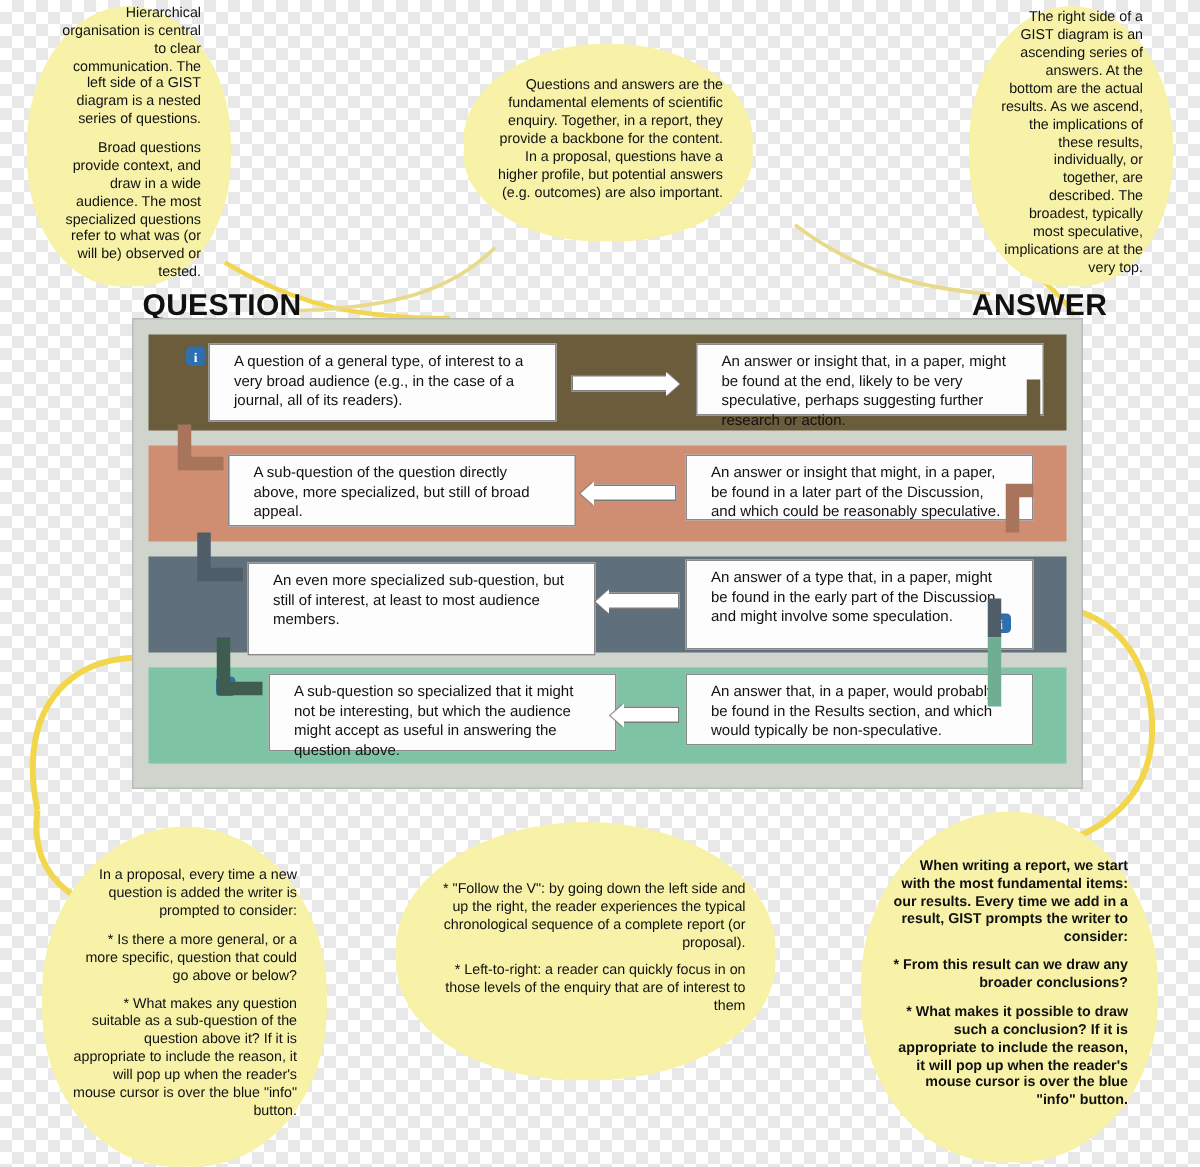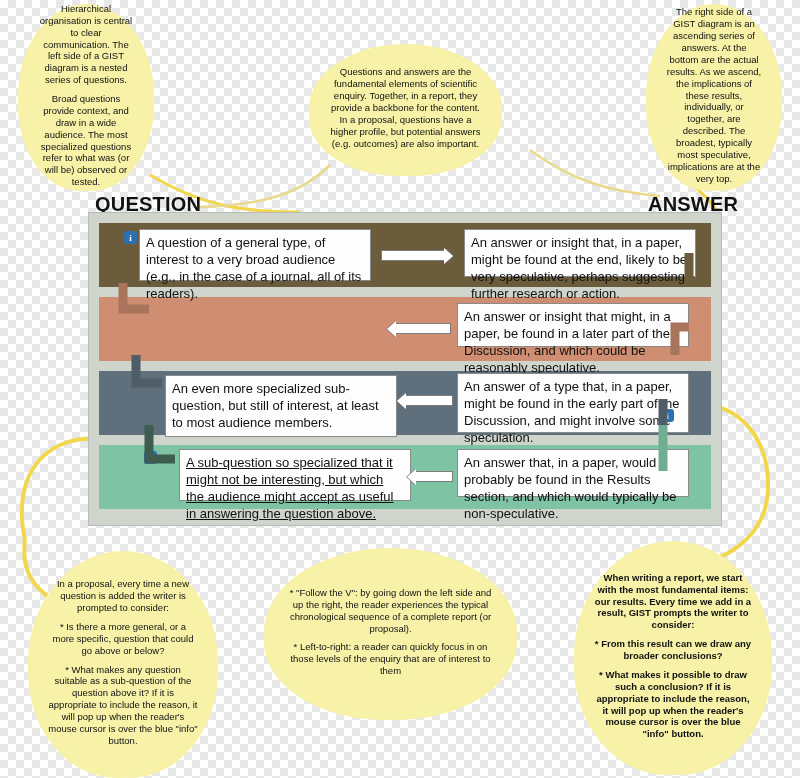--- a/index.html
+++ b/index.html
@@ -24,21 +24,21 @@
     border-radius:50% 50% 50% 50%/50% 50% 50% 50%;
     box-shadow:
       0 0 0 4px #f7f2a8,
       6px 10px 0 -2px #f7f2a8,
       -6px 10px 0 -2px #f7f2a8;
     display:flex;align-items:center;justify-content:center;
     padding:14px 16px;
     line-height:1.25;
     font-size:9.5px;
   }
-  .cloud .inner{width:100%;}
+  .cloud .inner{width:100%;text-align:right;}
   .cloud p{margin:0 0 7px 0;}
   .cloud p:last-child{margin-bottom:0;}
 
   .cloud::before, .cloud::after{
     content:"";position:absolute;background:#f7f2a8;border-radius:50%;
     z-index:-1;
   }
 
   
   #chart{
@@ -48,22 +48,22 @@
     box-sizing:border-box;
   }
   .band{position:absolute;left:10px;right:10px;height:64px;box-sizing:border-box;}
   .band.b1{top:10px;background:#6b5c3c;}
   .band.b2{top:84px;background:#cf8d71;}
   .band.b3{top:158px;background:#5f6f7c;}
   .band.b4{top:232px;background:#7fc3a5;}
 
   .qbox,.abox{
     position:absolute;background:#fdfdfd;border:1px solid #8a8a8a;
-    font-size:13px;line-height:1.3;color:#111;box-sizing:border-box;
-    padding:5px 6px;
+    font-size:10px;line-height:1.3;color:#111;box-sizing:border-box;
+    padding:5px 16px;
   }
   .qbox{width:232px;}
   .abox{width:232px;}
 
   .infodot{
     position:absolute;width:13px;height:13px;border-radius:3px;
     background:#2e6fb0;color:#fff;font-size:9px;font-weight:bold;
     display:flex;align-items:center;justify-content:center;
     font-family:"Liberation Serif", serif;
   }
@@ -100,21 +100,21 @@
   <path d="M768,490 C766,540 720,565 680,566" stroke="#f2d64b" stroke-width="4" fill="none"></path>
 </svg>
 
 <div class="cloud" style="left:22px;top:8px;width:128px;height:175px;">
   <div class="inner">
     <p>Hierarchical organisation is central to clear communication. The left side of a GIST diagram is a nested series of questions.</p>
     <p>Broad questions provide context, and draw in a wide audience. The most specialized questions refer to what was (or will be) observed or tested.</p>
   </div>
 </div>
 
-<div class="cloud" style="left:313px;top:48px;width:185px;height:120px;">
+<div class="cloud" style="left:313px;top:33px;width:185px;height:120px;">
   <div class="inner">
     <p>Questions and answers are the fundamental elements of scientific enquiry. Together, in a report, they provide a backbone for the content. In a proposal, questions have a higher profile, but potential answers (e.g. outcomes) are also important.</p>
   </div>
 </div>
 
 <div class="cloud" style="left:650px;top:8px;width:128px;height:175px;">
   <div class="inner">
     <p>The right side of a GIST diagram is an ascending series of answers. At the bottom are the actual results. As we ascend, the implications of these results, individually, or together, are described. The broadest, typically most speculative, implications are at the very top.</p>
   </div>
 </div>
@@ -150,29 +150,30 @@
   <div class="band b1"></div>
   <div class="band b2"></div>
   <div class="band b3"></div>
   <div class="band b4"></div>
 
   <div class="infodot" style="left:35px;top:18px;">i</div>
   <div class="qbox" style="left:50px;top:16px;height:52px;">A question of a general type, of interest to a very broad audience (e.g., in the case of a journal, all of its readers).</div>
   <div class="warrow" style="left:292px;top:37px;width:64px;"></div>
   <div class="abox" style="left:375px;top:16px;height:48px;">An answer or insight that, in a paper, might be found at the end, likely to be very speculative, perhaps suggesting further research or action.</div>
 
+  <div class="qbox" style="left:63px;top:90px;height:48px;">A sub-question of the question directly above, more specialized, but still of broad appeal.</div>
   <div class="warrow left" style="left:306px;top:110px;width:56px;"></div>
   <div class="abox" style="left:368px;top:90px;height:44px;">An answer or insight that might, in a paper, be  found in a later part of the Discussion, and which could be reasonably speculative.</div>
 
   <div class="qbox" style="left:76px;top:162px;height:62px;">An even more specialized sub-question, but still of interest, at least to most audience members.</div>
   <div class="warrow left" style="left:316px;top:182px;width:48px;"></div>
   <div class="abox" style="left:368px;top:160px;height:60px;">An answer of a type that, in a paper, might be found in the early part of the Discussion, and might involve some speculation.</div>
 
   <div class="infodot" style="left:55px;top:238px;">i</div>
-  <div class="qbox" style="left:90px;top:236px;height:52px;text-decoration:underline;">A sub-question so specialized that it might not be interesting, but which the audience might accept as useful in answering the question above.</div>
+  <div class="qbox" style="left:90px;top:236px;height:52px;">A sub-question so specialized that it might not be interesting, but which the audience might accept as useful in answering the question above.</div>
   <div class="warrow left" style="left:326px;top:258px;width:38px;"></div>
   <div class="abox" style="left:368px;top:236px;height:48px;">An answer that, in a paper, would probably be found in the Results section, and which would typically be non-speculative.</div>
 
   <div class="infodot" style="left:572px;top:196px;">i</div>
 
   <svg class="overlay" style="width:634px;height:314px;" viewBox="0 0 634 314">
     <path d="M34,70 L34,96 L60,96" stroke="#a8755c" stroke-width="9" fill="none" stroke-linecap="butt"></path>
     <path d="M47,142 L47,170 L73,170" stroke="#4f5d68" stroke-width="9" fill="none"></path>
     <path d="M60,212 L60,246 L86,246" stroke="#3f5c50" stroke-width="9" fill="none"></path>
     <path d="M600,70 L600,40" stroke="#6b5c3c" stroke-width="9" fill="none"></path>

